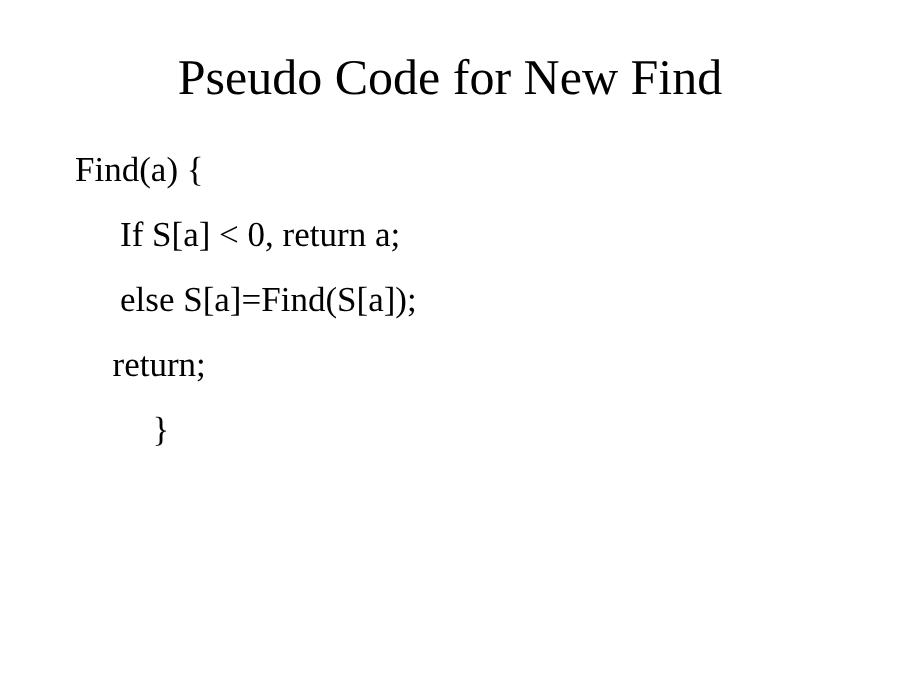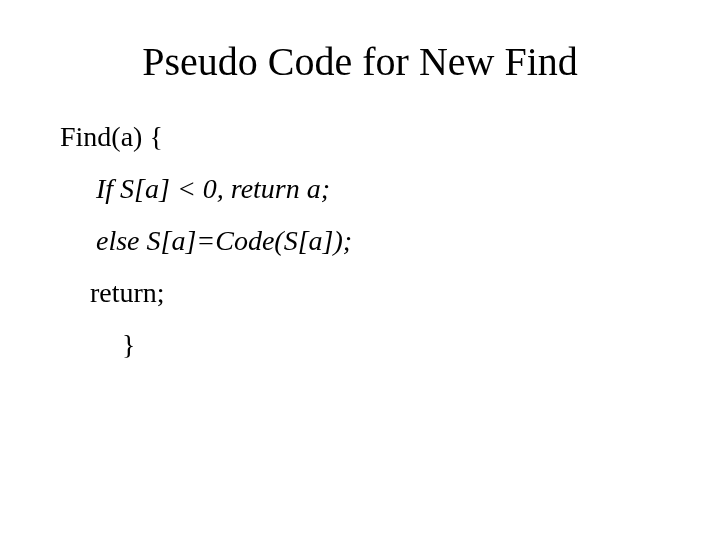--- a/index.html
+++ b/index.html
@@ -23,30 +23,30 @@
     margin: 8px 0 38px 0;
     font-weight: normal;
   }
   .code {
     font-size: 28px;
     line-height: 1.0;
   }
   .line {
     margin-bottom: 24px;
   }
-  .indent1 { padding-left: 36px; font-style: italic; }
+  .indent1 { padding-left: 36px; }
   .indent1b { padding-left: 30px; }
   .indent2 { padding-left: 62px; }
 </style>
 </head>
 <body>
 
 <div class="slide">
   <h1 class="title">Pseudo Code for New Find</h1>
 
   <div class="code">
     <div class="line">Find(a) {</div>
     <div class="line indent1">If S[a] &lt; 0, return a;</div>
-    <div class="line indent1">else S[a]=Code(S[a]);</div>
+    <div class="line indent1">else S[a]=Find(S[a]);</div>
     <div class="line indent1b">return;</div>
     <div class="line indent2">}</div>
   </div>
 </div>
 
 </body></html>

